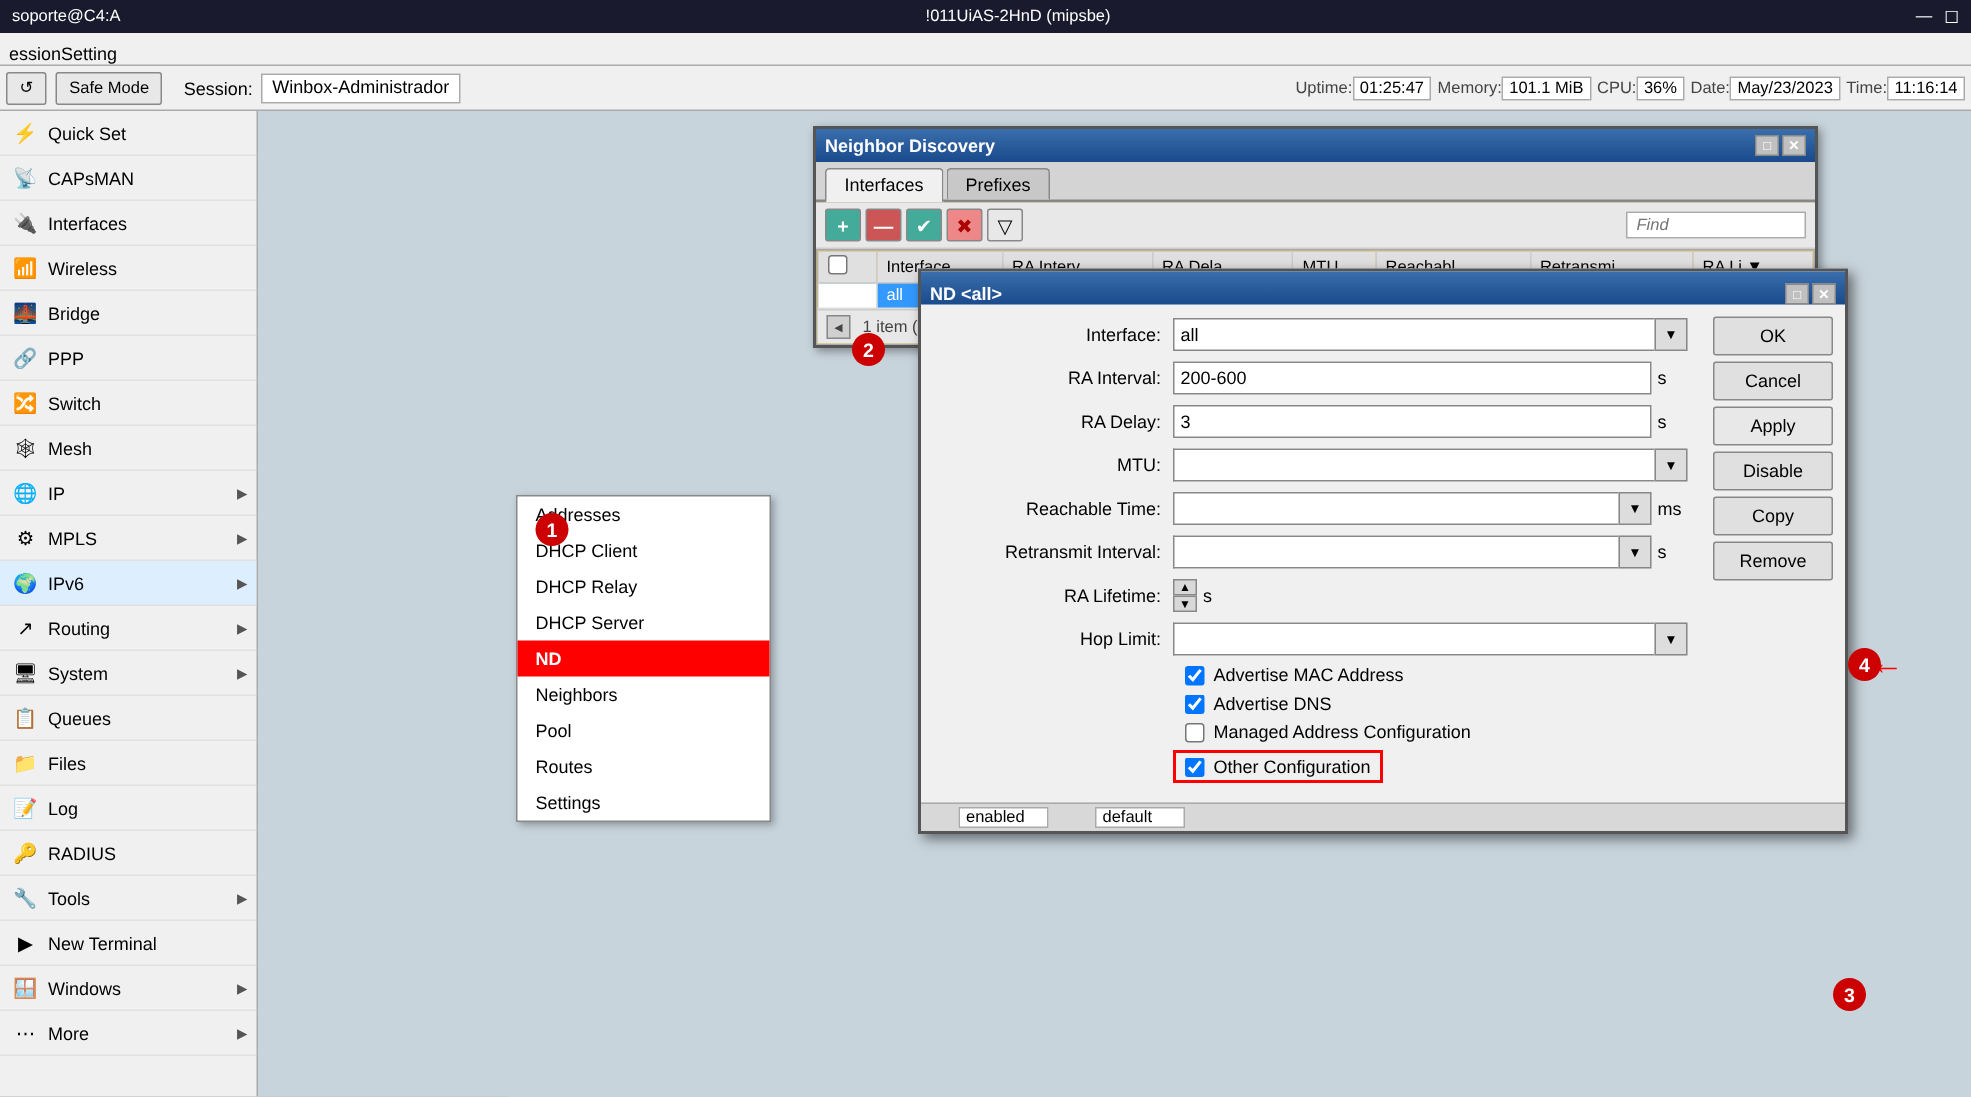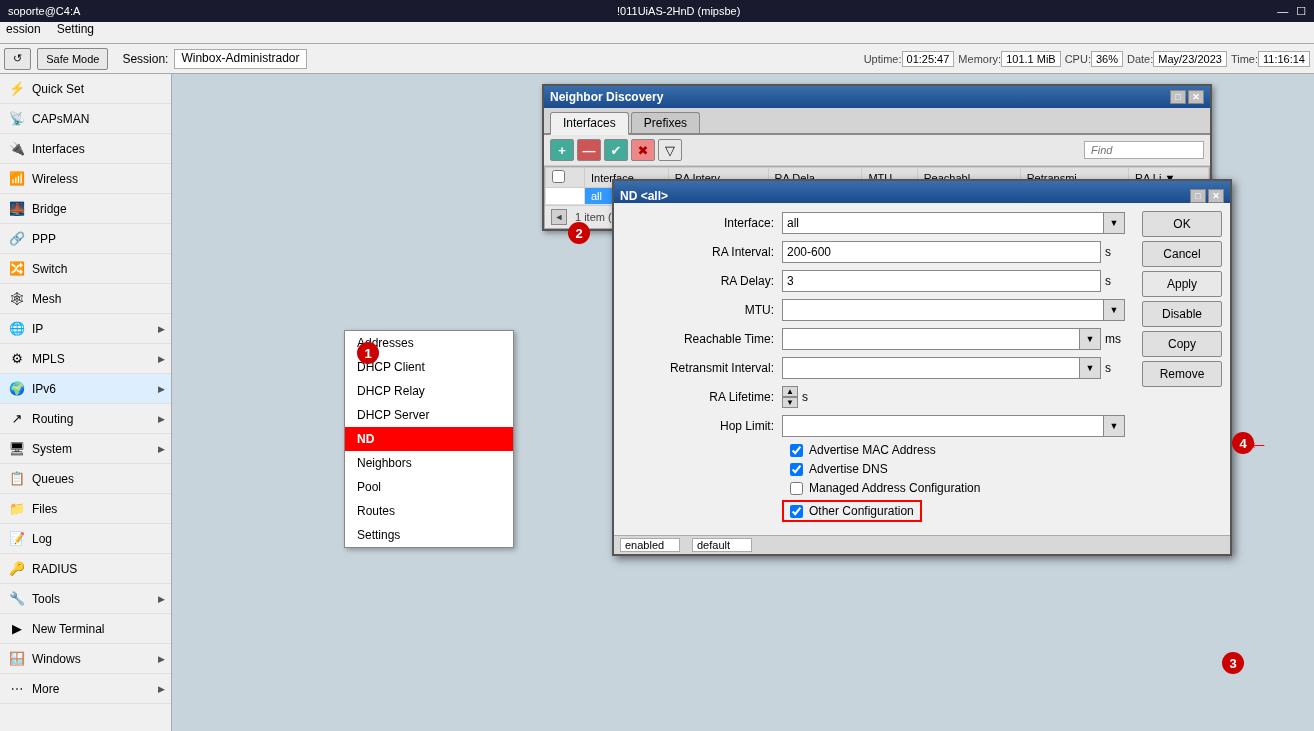--- a/index.html
+++ b/index.html
@@ -25,23 +25,22 @@
     }
     .title-bar-left { display: flex; gap: 12px; font-size: 11px; }
     .title-bar-right { display: flex; gap: 8px; font-size: 11px; }
     .title-bar-center { flex: 1; text-align: center; font-size: 11px; }
 
     
     .menu-bar {
       background: #f0f0f0;
       height: 22px;
       display: flex;
-      align-items: flex-start;
+      align-items: flex-end;
       padding: 0 6px;
-      gap: 16px;
       border-bottom: 1px solid #aaa;
     }
     .menu-bar span { font-size: 12px; cursor: pointer; }
 
     
     .toolbar {
       background: #f0f0f0;
       height: 30px;
       display: flex;
       align-items: center;
@@ -439,20 +438,21 @@
       background: #d8d8d8;
       border-top: 1px solid #aaa;
       padding: 2px 6px;
       font-size: 11px;
       display: flex;
       gap: 12px;
     }
     .nd-status-item {
       display: flex;
       gap: 4px;
+      margin-left: 19px;
     }
     .nd-status-item .val {
       background: white;
       border: 1px solid #aaa;
       padding: 0 4px;
       min-width: 60px;
     }
   </style>
 </head>
 <body>

